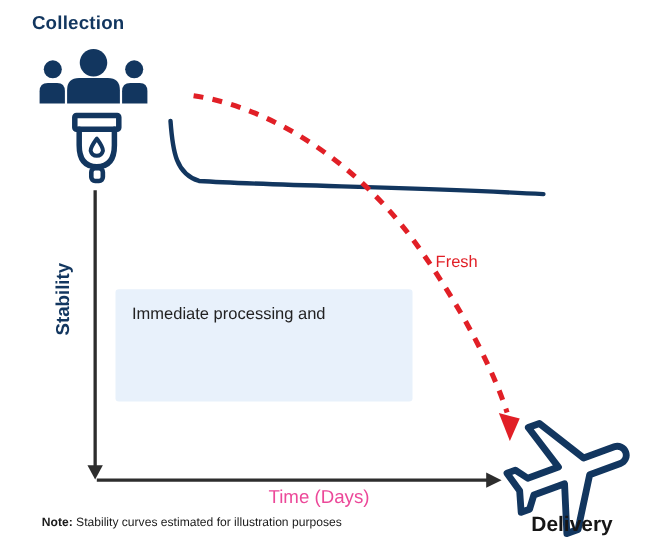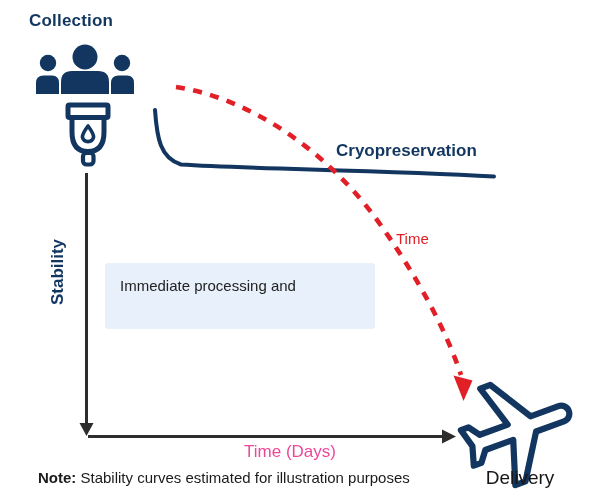--- a/index.html
+++ b/index.html
@@ -15,33 +15,33 @@
     left:8px;top:262px;width:100px;height:20px;text-align:center;
     transform:rotate(-90deg);font-size:17px;font-weight:bold;color:#12365f;
   }
   #cryo-label{
     left:336px;top:141px;font-size:17px;font-weight:bold;color:#12365f;
   }
   #fresh-label{
     left:396px;top:230px;font-size:15px;font-weight:500;color:#e11f26;
   }
   #callout-box{
-    left:105px;top:263px;width:270px;height:66px;background:#e8f1fb;border-radius:3px;
+    left:105px;top:263px;width:270px;height:102px;background:#e8f1fb;border-radius:3px;
     box-sizing:border-box;padding:12px 0 0 15px;
   }
   .callout-line{font-size:15px;line-height:21px;color:#222222;}
   #time-label{
     left:200px;top:442px;width:180px;text-align:center;
     font-size:17px;font-weight:normal;color:#ec4899;
   }
-  #note-line{left:38px;top:469px;font-size:15px;color:#1b1b1b;}
+  #note-line{left:38px;top:469px;font-size:11px;color:#1b1b1b;}
   #note-line b{font-weight:bold;}
   #delivery-label{
     left:455px;top:467px;width:130px;text-align:center;
-    font-size:19px;font-weight:normal;color:#161616;
+    font-size:19px;font-weight:bold;color:#161616;
   }
   svg{display:block;}
 </style>
 </head>
 <body>
 
 <div id="stage">
 
   <svg class="abs" style="left:0;top:0" width="600" height="503" viewBox="0 0 600 503">
 
@@ -78,23 +78,22 @@
 
     <g transform="translate(519,432) rotate(70) scale(5.4) translate(-12,-12)">
       <path d="M21 16v-2l-8-5V3.5c0-.83-.67-1.5-1.5-1.5S10 2.67 10 3.5V9l-8 5v2l8-2.5V19l-2 1.5V22l3.5-1 3.5 1v-1.5L13 19v-5.5l8 2.5z" fill="none" stroke="#12365f" stroke-width="1.15" stroke-linejoin="round"></path>
     </g>
   </svg>
 
   <div class="abs" id="collection-title">Collection</div>
 
   <div class="abs" id="stability-label">Stability</div>
 
-  <div class="abs" id="cryo-label">Cryopreservation</div>
 
-  <div class="abs" id="fresh-label">Time</div>
+  <div class="abs" id="fresh-label">Fresh</div>
 
   <div class="abs" id="callout-box">
     <div class="callout-line">Immediate processing and</div>
   </div>
 
   <div class="abs" id="time-label">Time (Days)</div>
 
   <div class="abs" id="note-line"><b>Note:</b><span> Stability curves estimated for illustration purposes</span></div>
 
   <div class="abs" id="delivery-label">Delivery</div>

